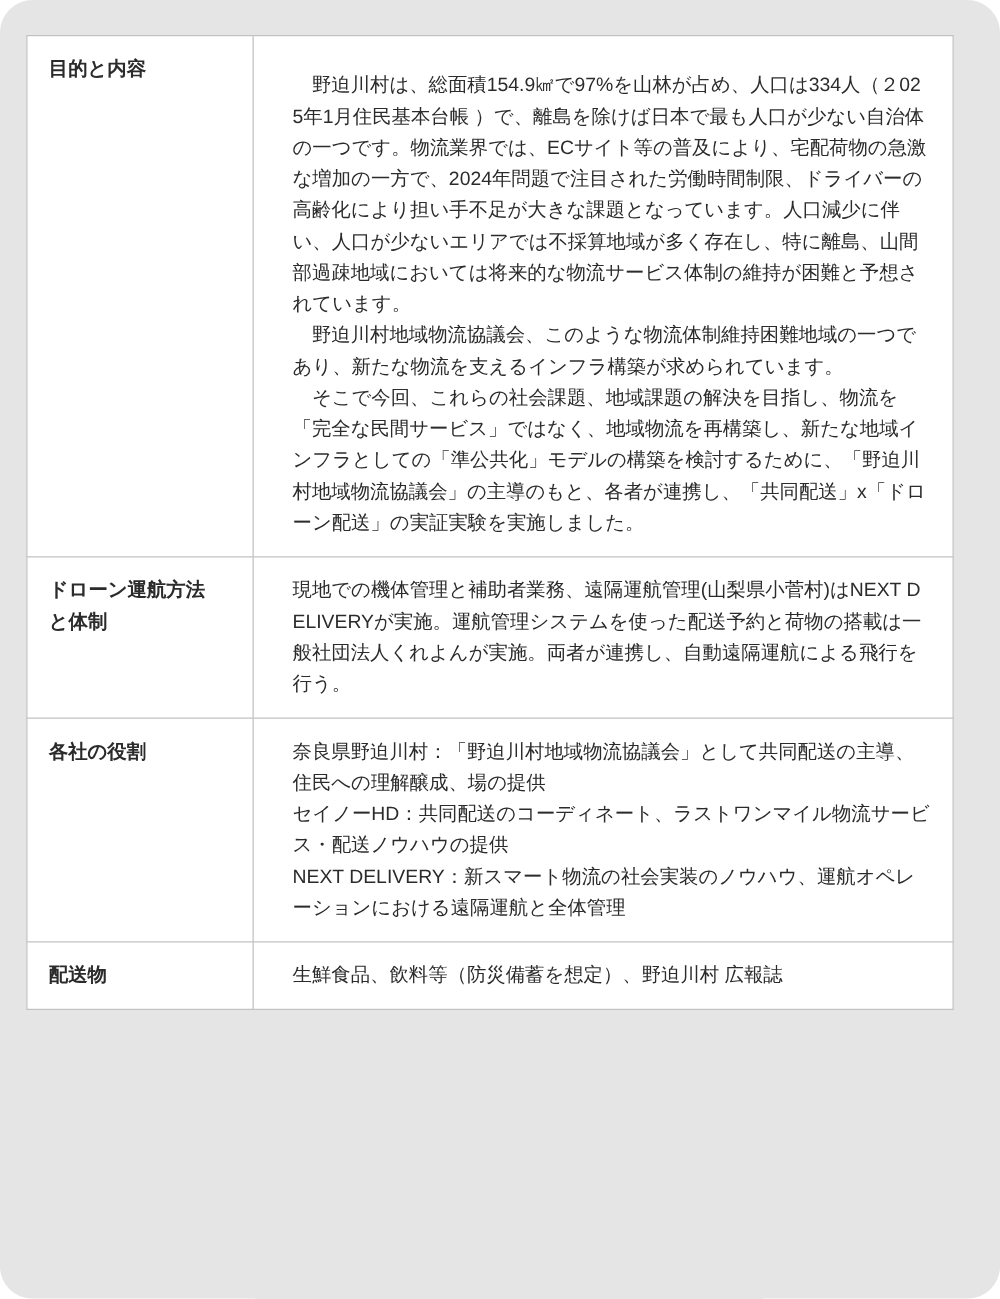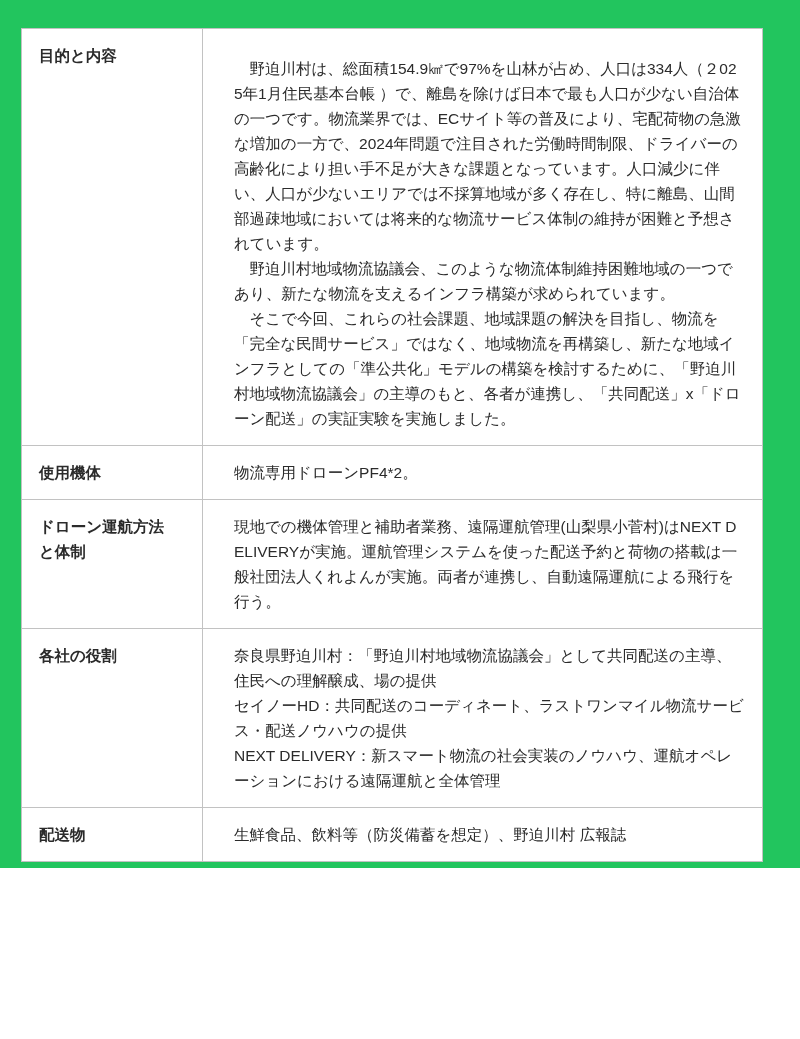--- a/index.html
+++ b/index.html
@@ -4,23 +4,24 @@
 <style>
   html, body {
     margin: 0;
     padding: 0;
     background: #ffffff;
     font-family: "Liberation Sans", sans-serif;
   }
   .page {
     position: relative;
     width: 800px;
-    height: 868px;
-    background: #22c55e;
+    height: 1039px;
+    background: #e5e5e5;
     overflow: hidden;
+    border-radius: 26px;
   }
   table.info-table {
     position: absolute;
     left: 21px;
     top: 28px;
     width: 741px;
     border-collapse: collapse;
     table-layout: fixed;
     background: #ffffff;
   }
@@ -58,28 +59,20 @@
           <p>目的と内容</p>
         </td>
         <td class="cell-content">
           <p>　野迫川村は、総面積154.9㎢で97%を山林が占め、人口は334人（２025年1月住民基本台帳 ）で、離島を除けば日本で最も人口が少ない自治体の一つです。物流業界では、ECサイト等の普及により、宅配荷物の急激な増加の一方で、2024年問題で注目された労働時間制限、ドライバーの高齢化により担い手不足が大きな課題となっています。人口減少に伴い、人口が少ないエリアでは不採算地域が多く存在し、特に離島、山間部過疎地域においては将来的な物流サービス体制の維持が困難と予想されています。</p>
           <p>　野迫川村地域物流協議会、このような物流体制維持困難地域の一つであり、新たな物流を支えるインフラ構築が求められています。</p>
           <p>　そこで今回、これらの社会課題、地域課題の解決を目指し、物流を「完全な民間サービス」ではなく、地域物流を再構築し、新たな地域インフラとしての「準公共化」モデルの構築を検討するために、「野迫川村地域物流協議会」の主導のもと、各者が連携し、「共同配送」x「ドローン配送」の実証実験を実施しました。</p>
         </td>
       </tr>
       <tr>
         <td class="cell-label">
-          <p>使用機体</p>
-        </td>
-        <td class="cell-content">
-          <p>物流専用ドローンPF4*2。</p>
-        </td>
-      </tr>
-      <tr>
-        <td class="cell-label">
           <p>ドローン運航方法と体制</p>
         </td>
         <td class="cell-content">
           <p>現地での機体管理と補助者業務、遠隔運航管理(山梨県小菅村)はNEXT DELIVERYが実施。運航管理システムを使った配送予約と荷物の搭載は一般社団法人くれよんが実施。両者が連携し、自動遠隔運航による飛行を行う。</p>
         </td>
       </tr>
       <tr>
         <td class="cell-label">
           <p>各社の役割</p>
         </td>

